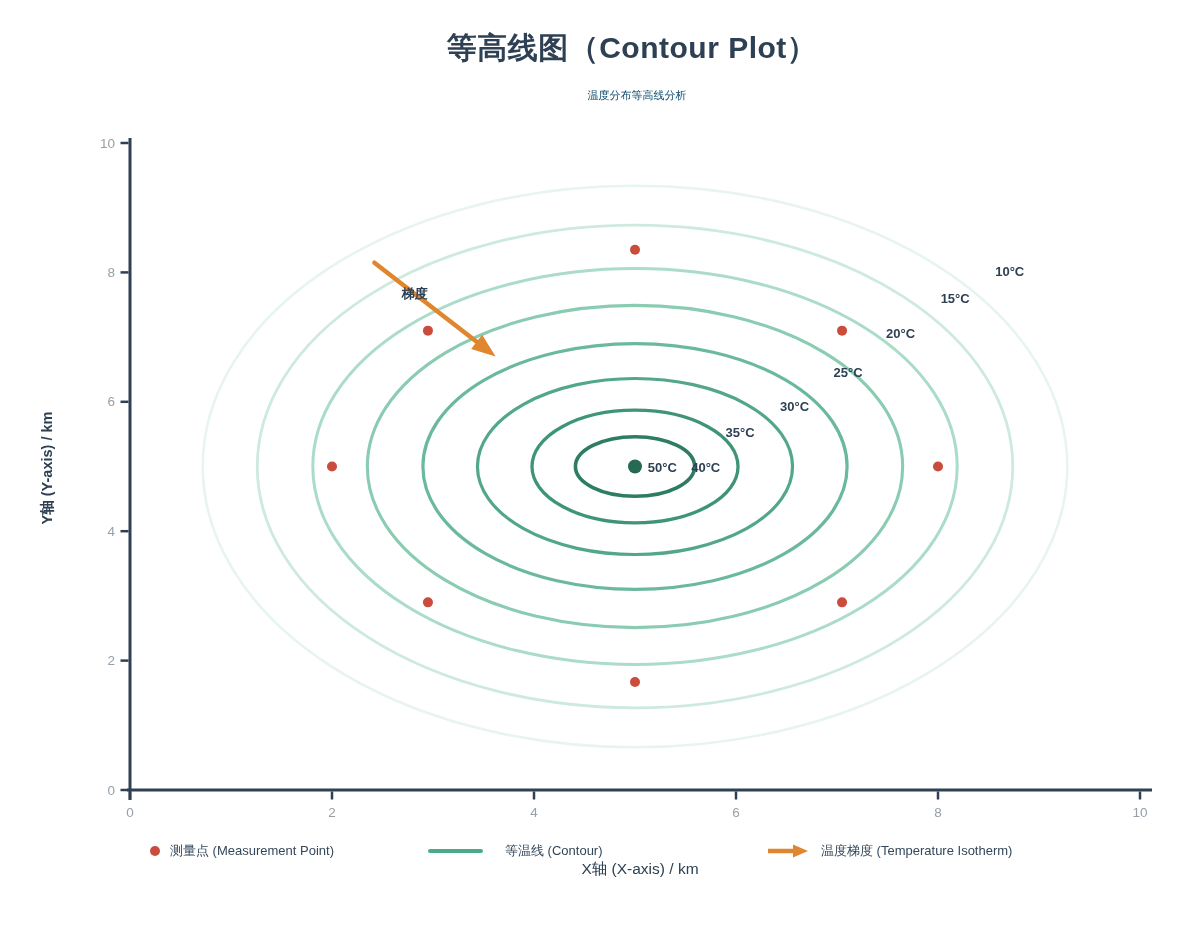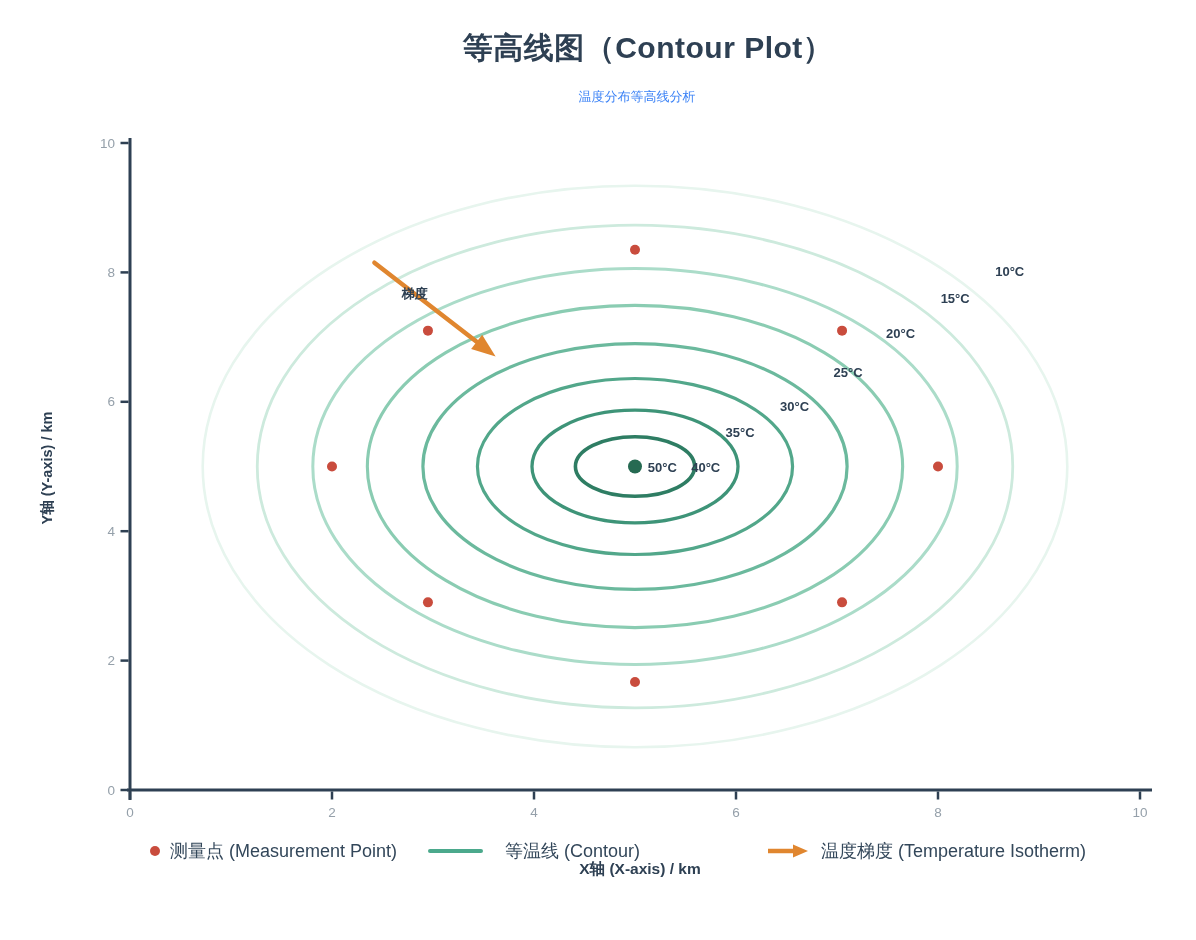--- a/index.html
+++ b/index.html
@@ -1,29 +1,29 @@
 <!DOCTYPE html>
 <html><head>
 <meta charset="utf-8">
 <style>
   html,body{margin:0;padding:0;background:#ffffff;}
   body{font-family:"Liberation Sans","DejaVu Sans",sans-serif;color:#2e4053;}
   .stage{position:relative;width:1196px;height:940px;background:#ffffff;overflow:hidden;}
-  .title{position:absolute;top:28px;left:648px;transform:translateX(-50%);
+  .title{position:absolute;top:28px;left:632px;transform:translateX(-50%);
          font-size:30px;font-weight:bold;color:#2e4053;white-space:nowrap;letter-spacing:0.5px;}
   .subtitle{position:absolute;top:88px;left:637px;transform:translateX(-50%);
-         font-size:13px;color:#3b82f6;white-space:nowrap;text-align:right;}
+         font-size:11px;color:#0c4a6e;white-space:nowrap;text-align:right;}
   svg.plot{position:absolute;left:0;top:0;}
   .ylabel{position:absolute;left:47px;top:468px;transform:translate(-50%,-50%) rotate(-90deg);
          font-size:14.5px;font-weight:bold;color:#2e4053;white-space:nowrap;}
   .xlabel{position:absolute;top:859px;left:640px;transform:translateX(-50%);
-         font-size:15.5px;font-weight:bold;color:#2e4053;white-space:nowrap;}
+         font-size:15.5px;font-weight:normal;color:#2e4053;white-space:nowrap;}
   .legend{position:absolute;left:0;top:0;width:1196px;height:0;}
   .li{position:absolute;top:841px;height:20px;display:flex;align-items:center;
-      font-size:18px;color:#33475a;white-space:nowrap;cursor:default;}
+      font-size:13px;color:#33475a;white-space:nowrap;cursor:default;}
   .li .dot{width:10px;height:10px;border-radius:50%;background:#c94c3d;margin-right:10px;flex:0 0 auto;}
   .li .lline{width:55px;height:4px;border-radius:2px;background:#4ba98c;margin-right:22px;flex:0 0 auto;}
   .li svg.larrow{margin-right:13px;flex:0 0 auto;display:block;}
 </style>
 </head>
 <body>
 
 <div class="stage">
   <div class="title">等高线图（Contour Plot）</div>
   <div class="subtitle">温度分布等高线分析</div>

